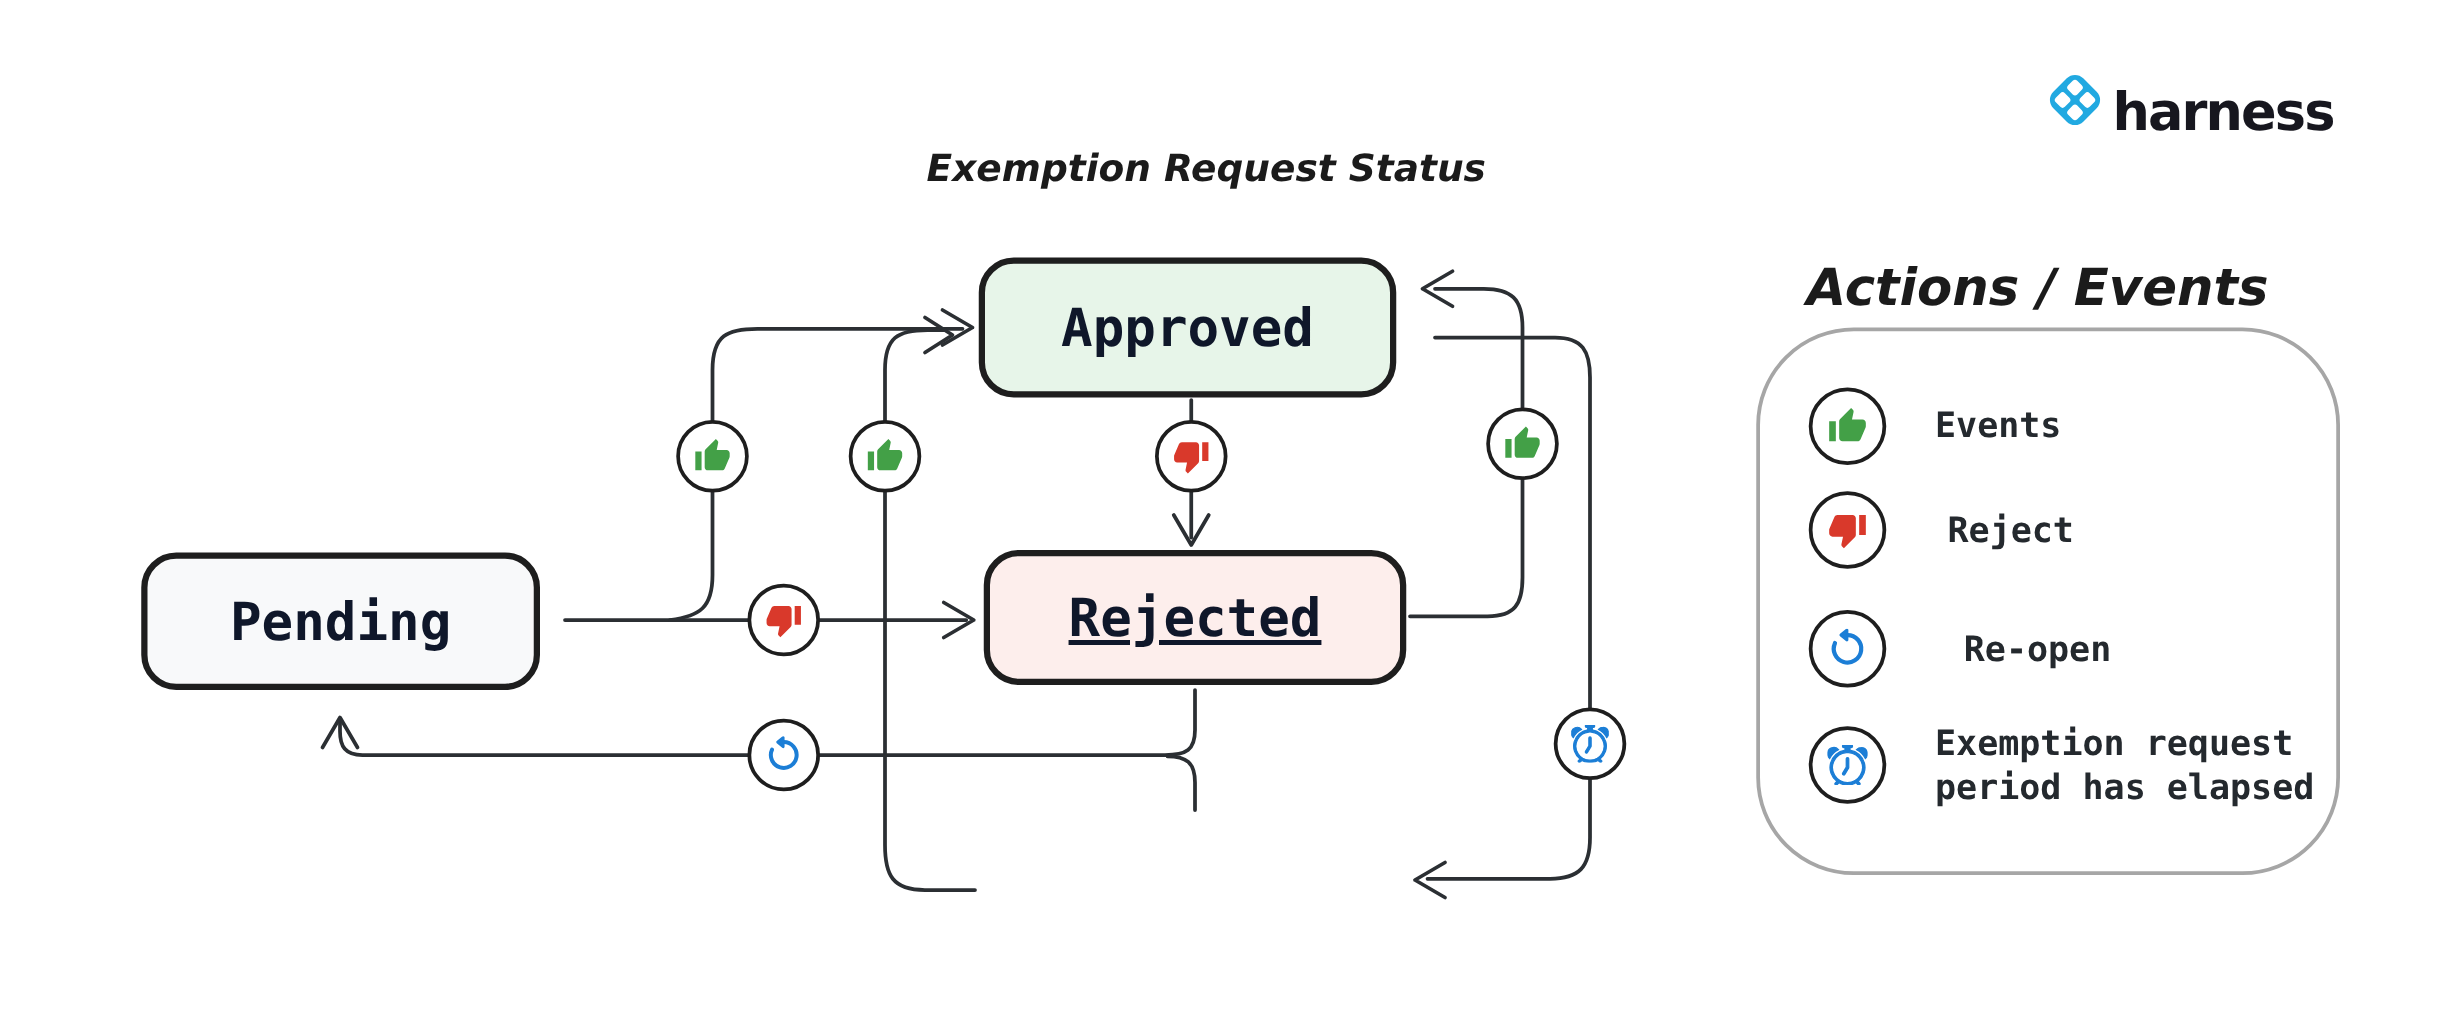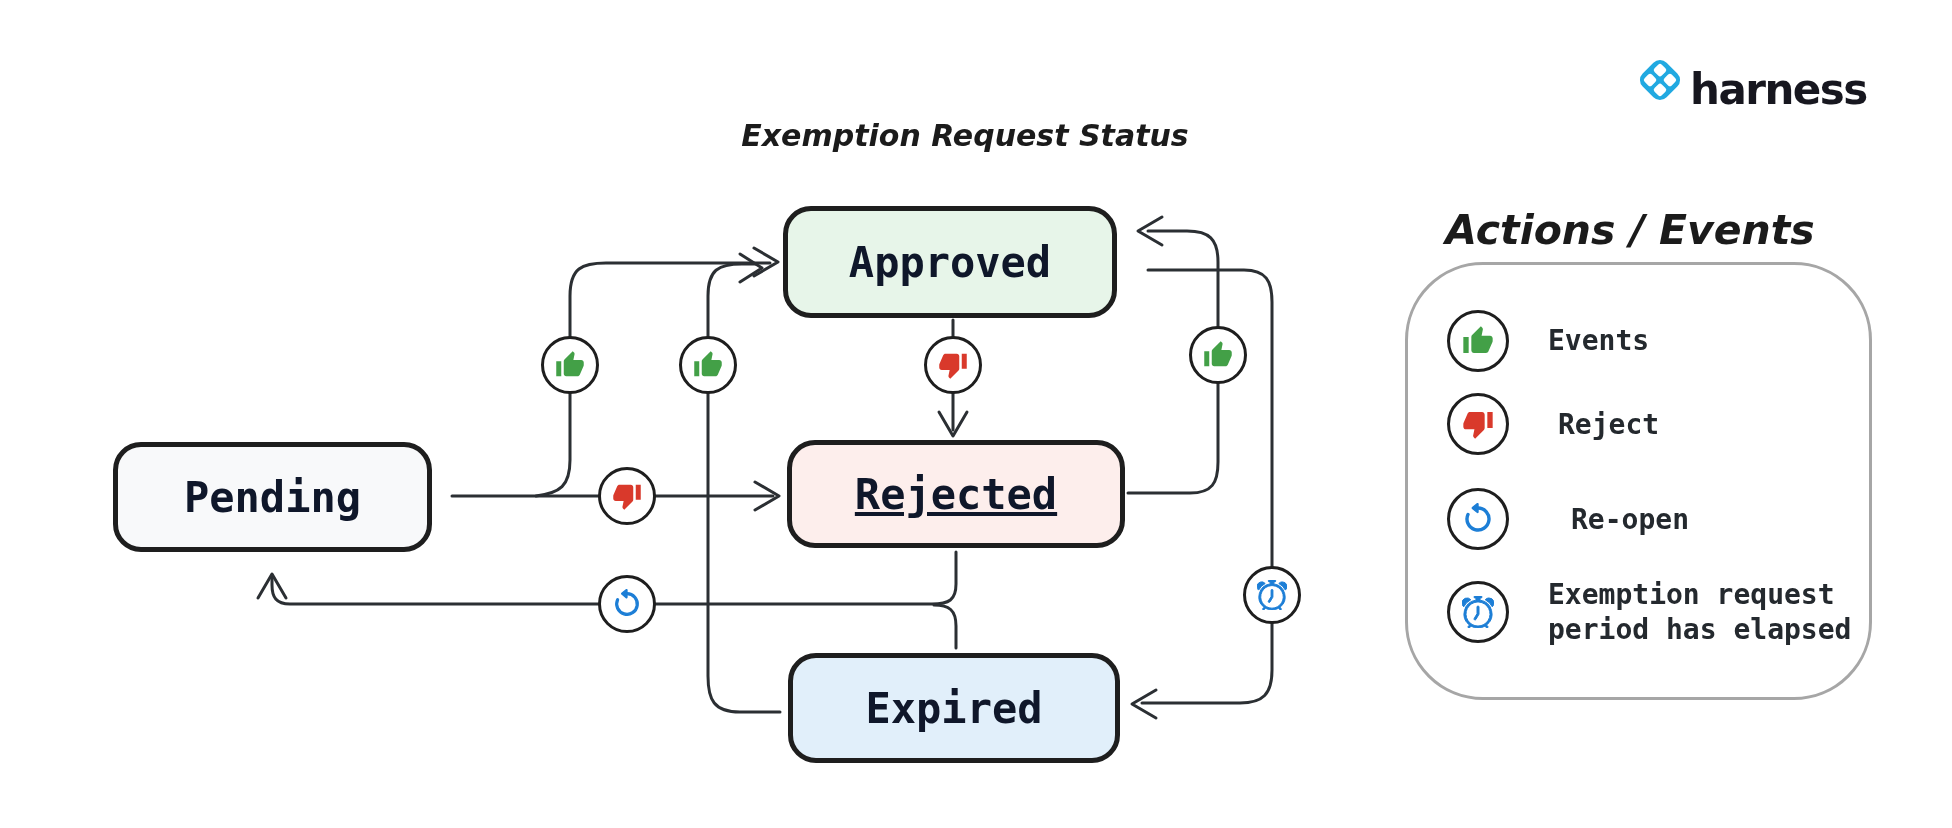--- a/index.html
+++ b/index.html
@@ -123,23 +123,20 @@
 
   <div class="state state-pending">
     <span>Pending</span>
   </div>
   <div class="state state-approved">
     <span>Approved</span>
   </div>
   <div class="state state-rejected">
     <span>Rejected</span>
   </div>
-  <div class="state state-expired">
-    <span>Expired</span>
-  </div>
 
   <div class="badge" style="left:570px;top:365px;">
     <svg viewBox="0 0 24 24" fill="currentColor" class="icon-green">
         <use href="#thumb-up"></use>
       </svg>
   </div>
   <div class="badge" style="left:708px;top:365px;">
     <svg viewBox="0 0 24 24" fill="currentColor" class="icon-green">
         <use href="#thumb-up"></use>
       </svg>

